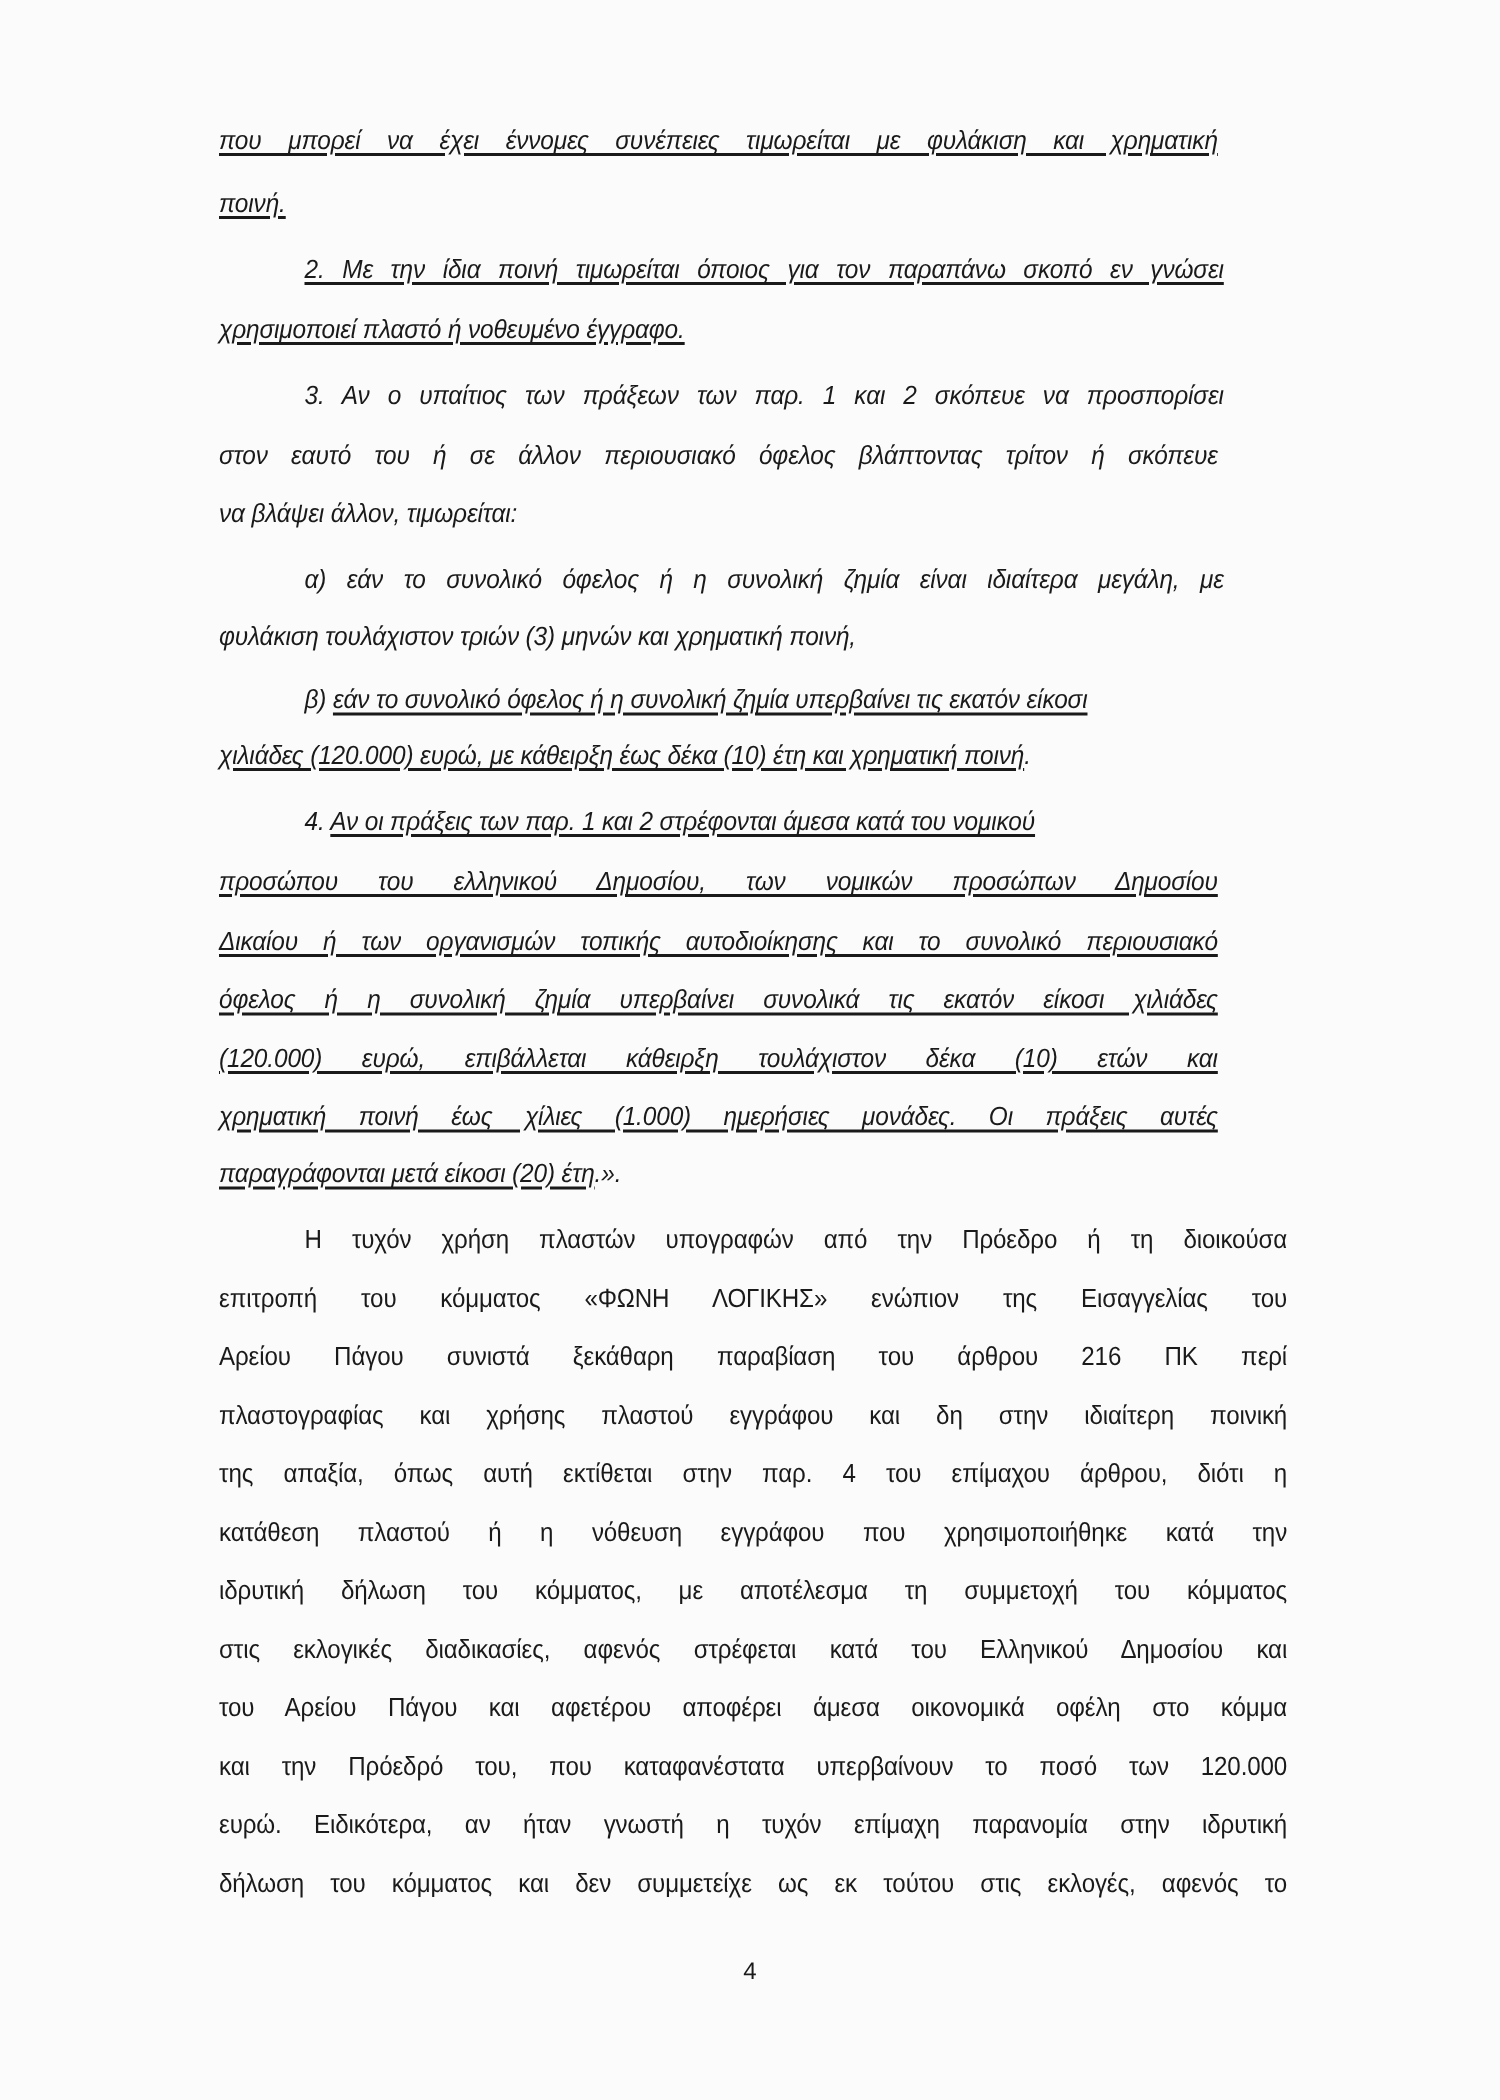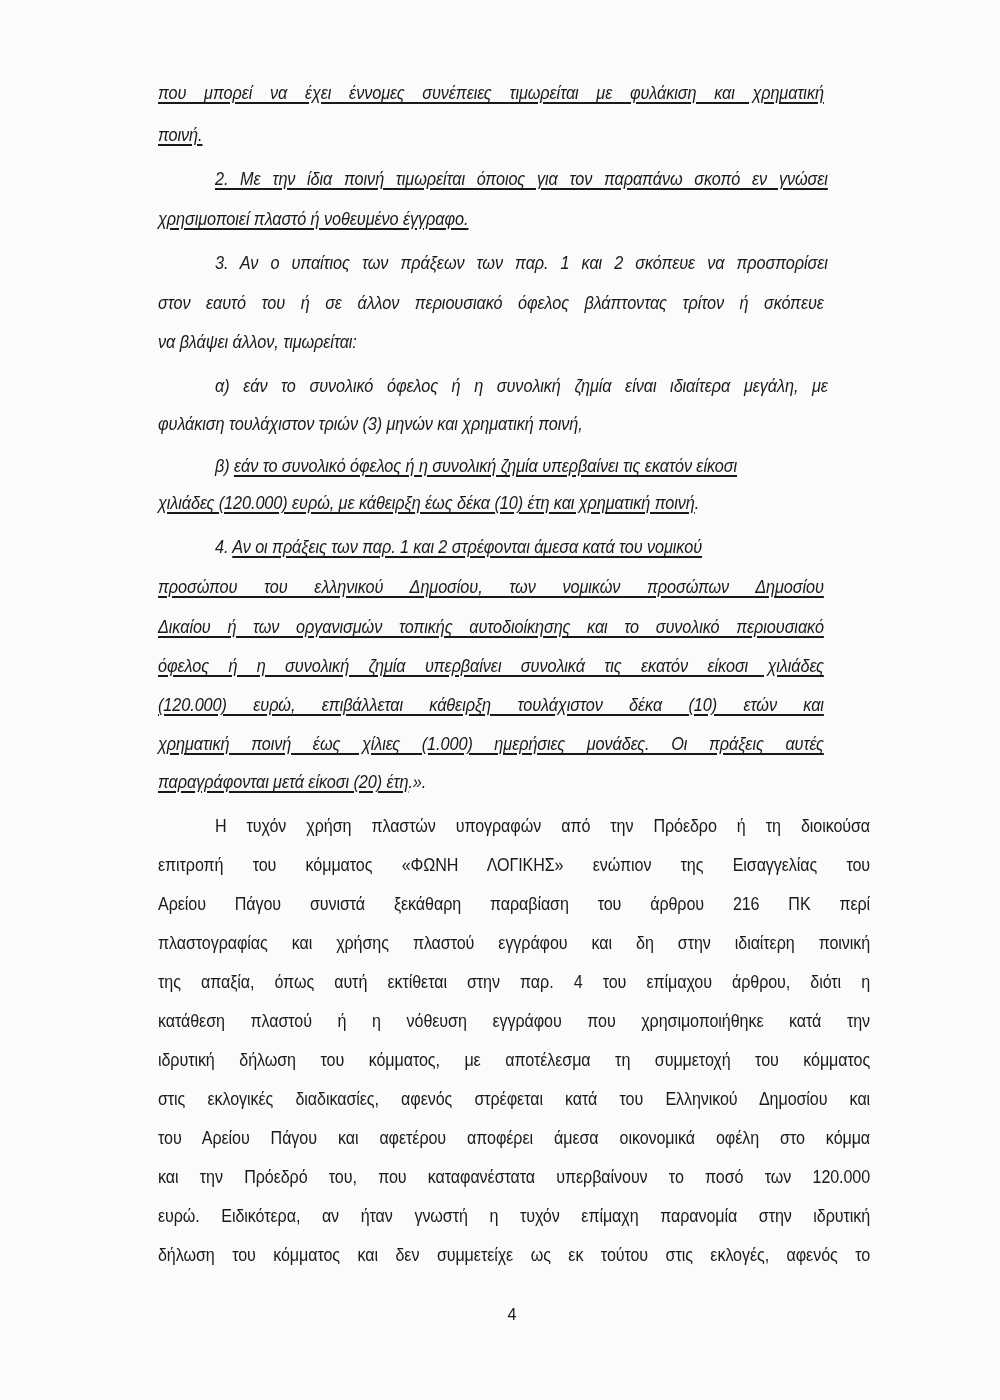--- a/index.html
+++ b/index.html
@@ -1,21 +1,21 @@
 <!DOCTYPE html>
 <html><head>
   <meta charset="utf-8">
   <style>
     html, body { margin: 0; padding: 0; }
     body {
       width: 1000px; height: 1400px; overflow: hidden;
       background: #fbfbfb; position: relative;
       font-family: "Liberation Sans", sans-serif; color: #1a1a1a;
     }
-    .page { position: absolute; left: 12px; top: 0; width: 880px; height: 1400px; }
+    .page { position: absolute; left: 0; top: 0; width: 880px; height: 1400px; }
     .line {
       position: absolute; left: 146px; width: 716px;
       font-size: 17.5px; line-height: 22px; white-space: nowrap;
       letter-spacing: -0.1px;
     }
     .it { font-style: italic; transform: scaleX(0.93); transform-origin: left; }
     .just { text-align: justify; text-align-last: justify; }
     .u { text-decoration: underline; text-underline-offset: 3px; text-decoration-thickness: 1.5px; }
     .cond { transform: scaleX(0.92); transform-origin: left; }
     .pn { position: absolute; left: 0; width: 1000px; text-align: center; top: 1306px; font-size: 16px; }

